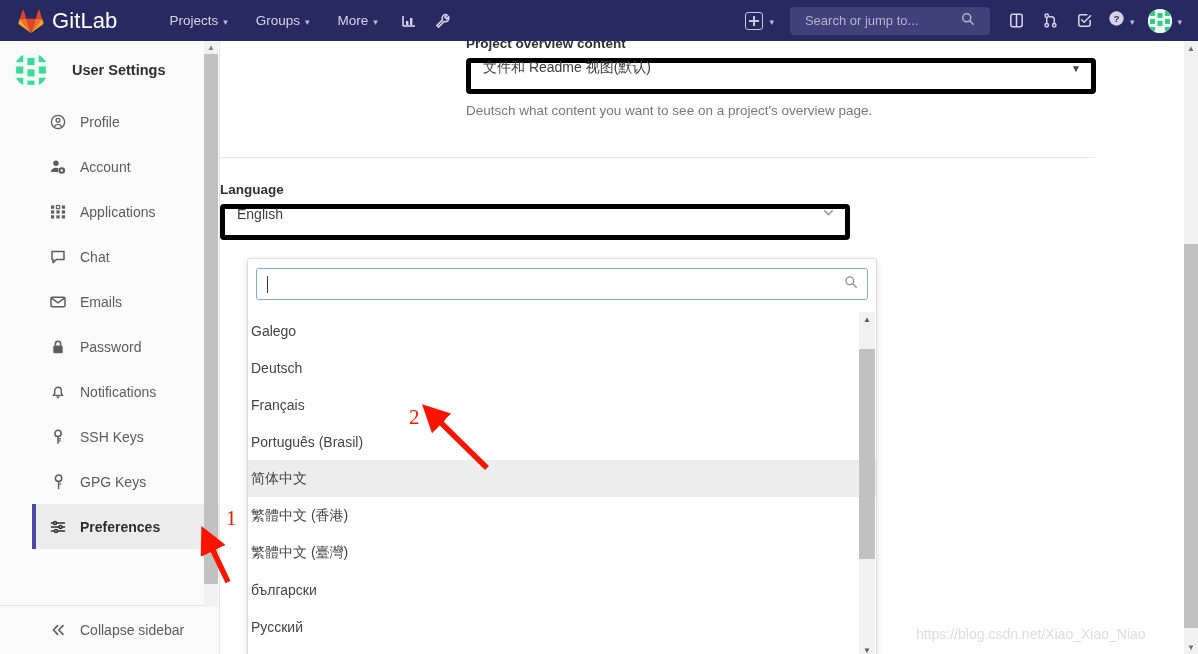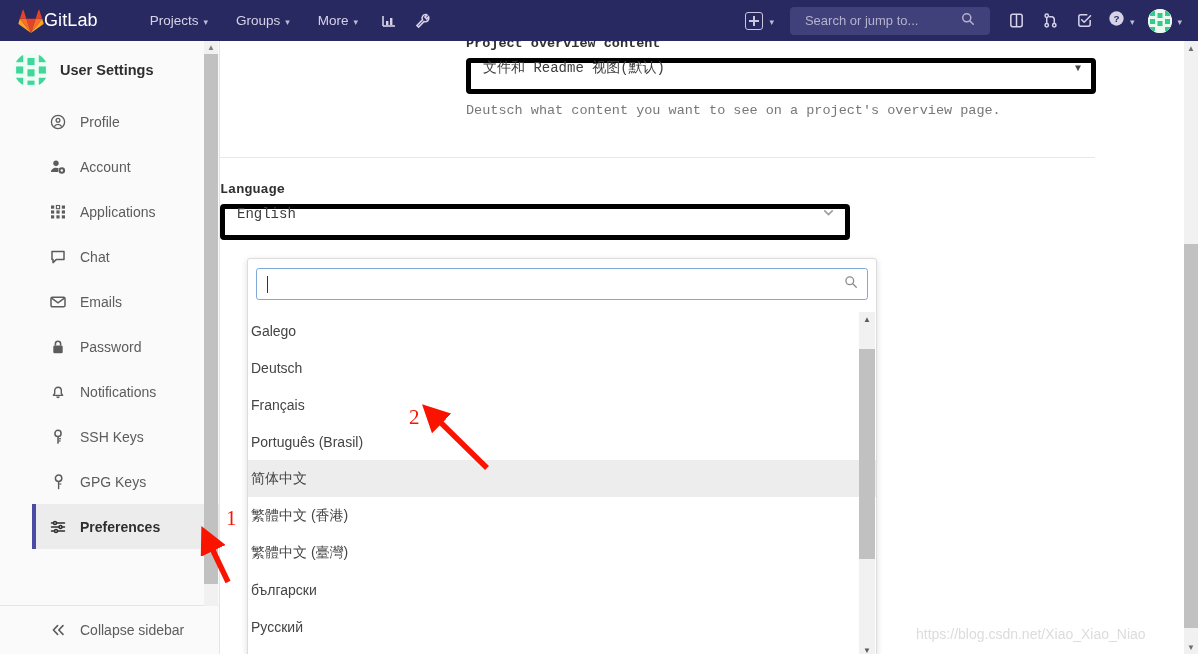--- a/index.html
+++ b/index.html
@@ -19,21 +19,21 @@
     background: #292961;
     display: flex; align-items: center;
     z-index: 50;
   }
   .nav-logo {
     display: flex; align-items: center;
     margin-left: 18px;
   }
   .nav-logo svg { display: block; }
   .nav-brand {
-    color: #fff; font-size: 18px; 
+    color: #fff; font-size: 22px; margin-left: 8px;
     letter-spacing: .1px;
   }
   .nav-links { display: flex; align-items: center; margin-left: 38px; }
   .nav-link {
     color: #d6d3e8; font-size: 13.5px;
     padding: 0 14px; height: 41px;
     display: flex; align-items: center; gap: 5px;
     cursor: pointer;
   }
   .caret { font-size: 9px; opacity: .85; position: relative; top: 1px; }
@@ -87,21 +87,21 @@
   #sb-header {
     display: flex; align-items: center;
     height: 58px; padding-left: 14px;
   }
   .sb-avatar {
     width: 34px; height: 34px; border-radius: 50%;
     background: #eefaf4; overflow: hidden;
   }
   #sb-title {
     font-size: 14.5px; font-weight: bold; color: #2e2e2e;
-    margin-left: 12px;
+    margin-left: 24px;
   }
   .sb-item {
     display: flex; align-items: center;
     height: 45px; padding-left: 17px;
     color: #5c5c5c; font-size: 14px;
     cursor: pointer; position: relative; margin-left: 32px;
   }
   .sb-item .sb-ico {
     width: 18px; height: 16px; margin-right: 13px;
     display: flex; align-items: center; justify-content: center;
@@ -137,21 +137,21 @@
   }
 
   
   #main {
     position: absolute; top: 0; left: 220px;
     width: 964px; height: 613px;
     background: #fff; overflow: hidden;
   }
   .settings-row { display: flex; padding: 0 0 0 0; }
   .col-left { width: 246px; padding-right: 22px; padding-left: 0; }
-  .col-right { width: 630px; font-family: Liberation Mono, monospace; }
+  .col-right { width: 630px; }
   .sec-title {
     font-size: 19px; font-weight: bold; color: #2e2e2e;
     margin: 0 0 7px 0; white-space: nowrap;
   }
   .sec-desc { font-size: 13.5px; color: #666; line-height: 1.5; white-space: nowrap; }
   .field-label {
     font-size: 13.5px; font-weight: bold; color: #303030;
     margin-bottom: 7px;
   }
   .select-box {

